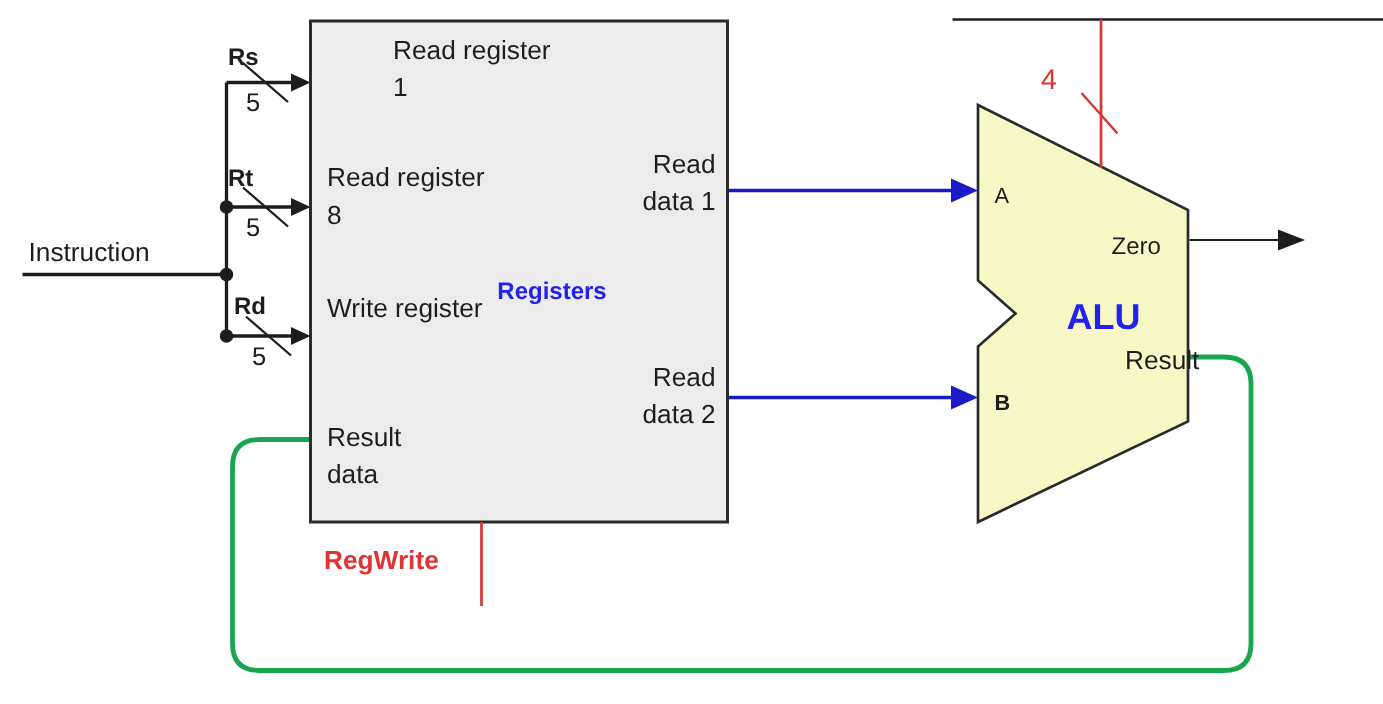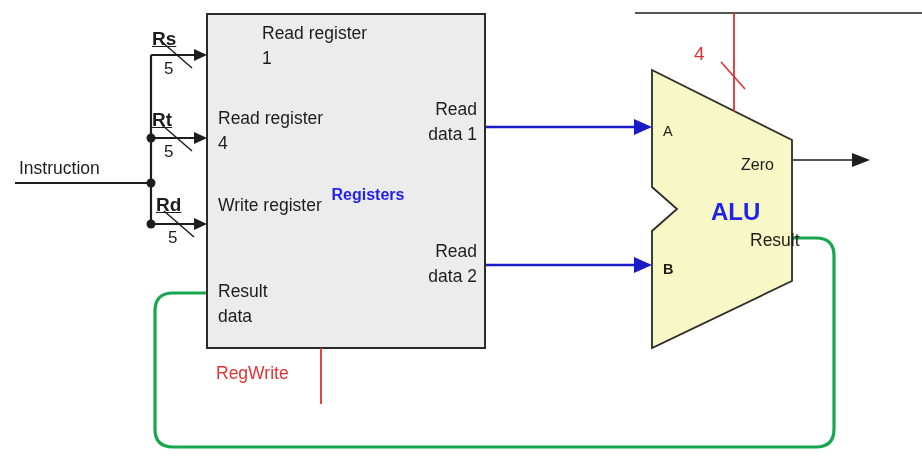--- a/index.html
+++ b/index.html
@@ -6,40 +6,40 @@
   .stage{
     position:relative;
     width:922px;height:469px;
     background:#ffffff;
     font-family:"Liberation Sans", sans-serif;
     color:#1d1d1d;
     overflow:hidden;
   }
   .stage svg{position:absolute;left:0;top:0;}
   .lbl{position:absolute;white-space:pre-line;line-height:25px;font-size:17.5px;}
-  .sm{font-size:19px;font-weight:bold;line-height:14px;text-decoration:underline;}
+  .sm{font-size:16px;font-weight:bold;line-height:14px;}
   .num{font-size:17px;line-height:18px;}
   .blue-title{color:#2222ee;font-weight:bold;font-size:16px;}
   .red{color:#e03333;}
   
   .instruction   {left:19px;  top:156px;}
   .rs-lbl        {left:152px; top:32px;}
   .rs-width      {left:164px; top:60px;}
   .rt-lbl        {left:152px; top:113px;}
   .rt-width      {left:164px; top:143px;}
   .rd-lbl        {left:156px; top:198px;}
   .rd-width      {left:168px; top:229px;}
   .reg-in-0      {left:218px; top:21px;  width:110px;margin-left:44px;}
   .reg-in-1      {left:218px; top:106px; width:110px;}
   .reg-in-2      {left:218px; top:193px; width:110px;}
   .reg-in-3      {left:218px; top:279px; width:80px;}
   .reg-title     {left:288px; top:182px; width:160px; text-align:center;}
   .reg-out-0     {left:405px; top:97px;  width:72px; text-align:right;}
   .reg-out-1     {left:405px; top:239px; width:72px; text-align:right;}
-  .regwrite      {left:216px; top:361px;}
+  .regwrite      {left:216px; top:361px;font-weight:bold;}
   .alu-op        {left:752px; top:27px;}
   .alu-op-width  {left:694px; top:41px; font-size:19px;}
   .port-a        {left:663px; top:119px; font-size:14.5px;}
   .port-b        {left:663px; top:257px; font-size:14.5px; font-weight:bold;}
   .zero          {left:741px; top:152px; font-size:16px;}
   .alu-title     {left:711px; top:199px; font-size:24px;}
   .result        {left:726px; top:228px;margin-left:24px;}
 </style>
 </head>
 <body>
@@ -95,21 +95,21 @@
   <div class="lbl sm rs-lbl">Rs</div>
   <div class="lbl num rs-width">5</div>
 
   <div class="lbl sm rt-lbl">Rt</div>
   <div class="lbl num rt-width">5</div>
 
   <div class="lbl sm rd-lbl">Rd</div>
   <div class="lbl num rd-width">5</div>
 
   <div class="lbl reg-in-0">Read register 1</div>
-  <div class="lbl reg-in-1">Read register 4</div>
+  <div class="lbl reg-in-1">Read register 8</div>
   <div class="lbl reg-in-2">Write register</div>
   <div class="lbl reg-in-3">Result data</div>
 
   <div class="lbl blue-title reg-title">Registers</div>
 
   <div class="lbl reg-out-0">Read data 1</div>
   <div class="lbl reg-out-1">Read data 2</div>
 
   <div class="lbl red regwrite">RegWrite</div>
 

